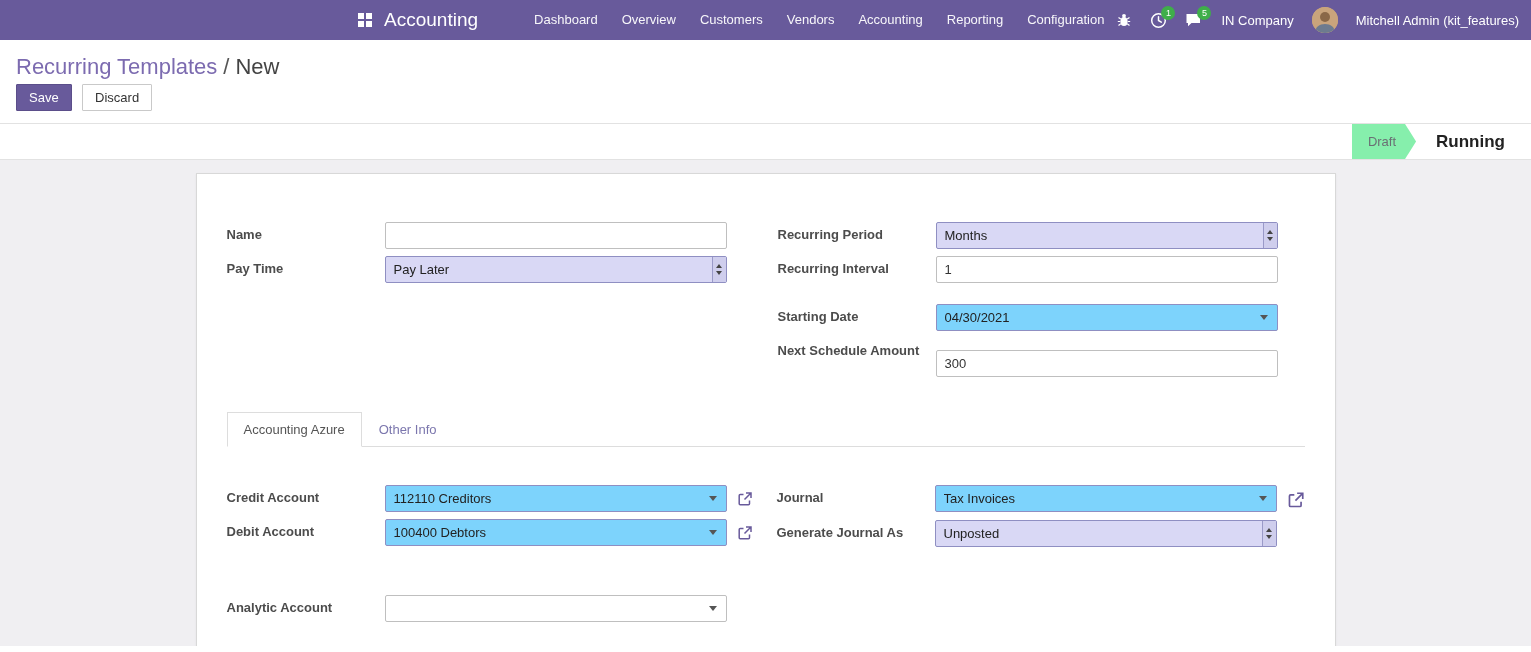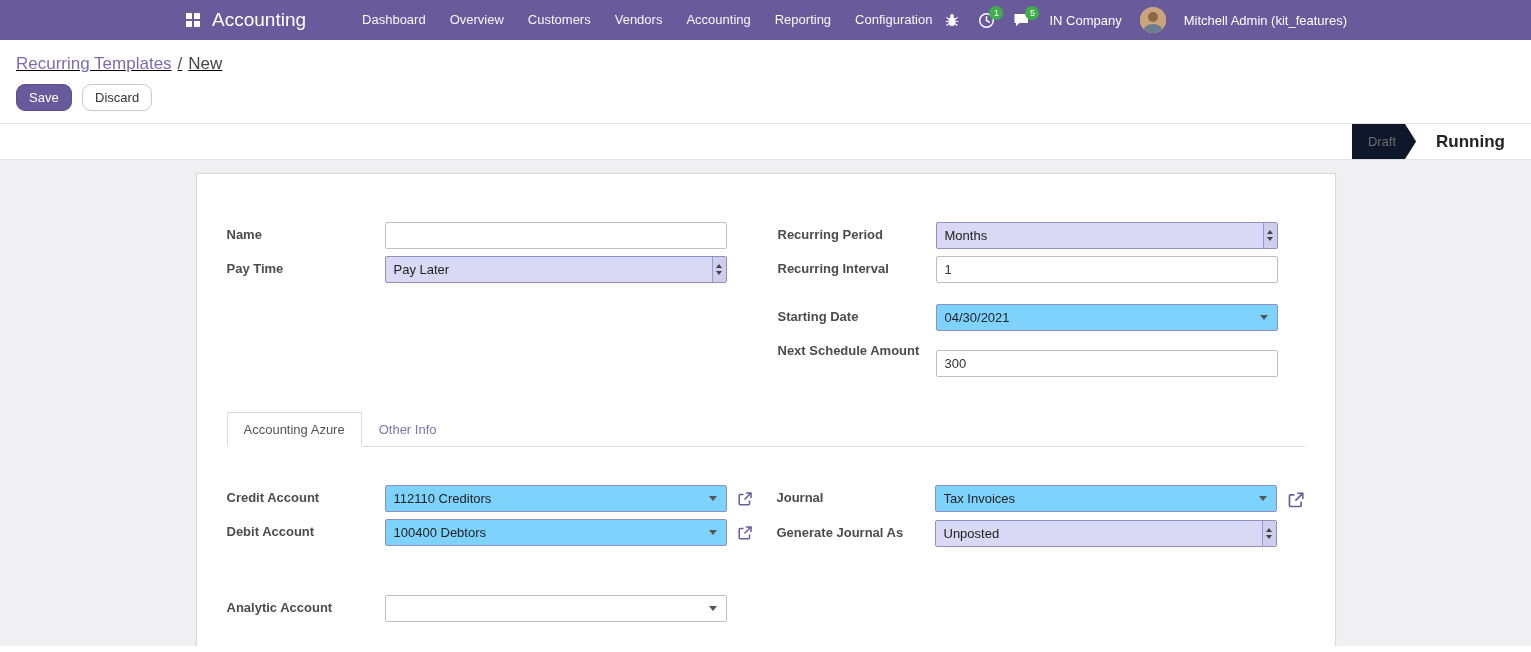--- a/index.html
+++ b/index.html
@@ -1,44 +1,44 @@
 <!DOCTYPE html>
 <html><head>
 <meta charset="utf-8">
 <style>
   * { margin:0; padding:0; box-sizing:border-box; }
   html,body { width:1531px; height:652px; overflow:hidden; font-family:"Liberation Sans",sans-serif; background:#fff; }
 
   
-  .navbar { height:40px; background:#685a9b; display:flex; align-items:center; justify-content:center; padding:0 12px; color:#fff; }
+  .navbar { height:40px; background:#685a9b; display:flex; align-items:center; justify-content:flex-end; padding:0 12px; color:#fff; }
   .nav-left { display:flex; align-items:center; height:100%; }
   .apps-icon { display:grid; grid-template-columns:6px 6px; grid-gap:2px; margin:0 12px 0 2px; cursor:pointer; }
   .apps-icon span { width:6px; height:6px; background:#fff; display:block; }
   .app-name { font-size:19px; font-weight:500; color:#fff; margin-right:44px; cursor:pointer; }
   .nav-menu { display:flex; align-items:center; height:100%; }
   .nav-item { font-size:13px; color:rgba(255,255,255,.95); padding:0 12px; line-height:40px; cursor:pointer; text-decoration:none; }
   .nav-right { display:flex; align-items:center; gap:18px; height:100%; }
   .nav-icon { position:relative; cursor:pointer; display:flex; align-items:center; }
   .badge { position:absolute; top:-6px; right:-8px; min-width:14px; height:14px; border-radius:8px; background:#3fae4a; color:#fff; font-size:9px; line-height:14px; text-align:center; padding:0 3px; }
   .nav-company, .nav-user { font-size:13px; color:#fff; cursor:pointer; text-decoration:none; white-space:nowrap; }
   .avatar { width:26px; height:26px; border-radius:50%; overflow:hidden; background:#caa27a; flex:0 0 26px; cursor:pointer; }
 
   
   .control-panel { background:#fff; padding:14px 16px 12px; }
-  .breadcrumb { font-size:17px; margin-bottom:10px;text-decoration:underline; }
+  .breadcrumb { font-size:22px; margin-bottom:4px; }
   .breadcrumb a { color:#7c6bb0; text-decoration:none; cursor:pointer; }
   .breadcrumb .sep { color:#555; margin:0 6px; }
   .breadcrumb .current { color:#444; }
-  .btn { display:inline-block; font-size:13px; padding:5px 12px; border-radius:9px; cursor:pointer; border:1px solid transparent; }
+  .btn { display:inline-block; font-size:13px; padding:5px 12px; border-radius:1px; cursor:pointer; border:1px solid transparent; }
   .btn-primary { background:#685a9b; border-color:#5b4e8a; color:#fff; margin-right:6px; }
   .btn-default { background:#fff; border-color:#c9c9c9; color:#333; }
 
   
   .statusbar-row { height:37px; background:#fff; border-top:1px solid #e2e2e2; border-bottom:1px solid #e2e2e2; display:flex; justify-content:flex-end; align-items:stretch; padding-right:10px; }
-  .stage-draft { display:flex; align-items:center; background:#0f172a; color:#6a6f74; font-size:13px; padding:0 20px 0 16px; clip-path:polygon(0 0, calc(100% - 11px) 0, 100% 50%, calc(100% - 11px) 100%, 0 100%); cursor:pointer; }
+  .stage-draft { display:flex; align-items:center; background:#86efac; color:#6a6f74; font-size:13px; padding:0 20px 0 16px; clip-path:polygon(0 0, calc(100% - 11px) 0, 100% 50%, calc(100% - 11px) 100%, 0 100%); cursor:pointer; }
   .stage-running { display:flex; align-items:center; font-size:17px; font-weight:700; color:#222; padding:0 16px 0 20px; cursor:pointer; }
 
   
   .content { background:#f0eff2; height:486px; overflow:hidden; }
   .sheet { width:1140px; margin:13px auto 0; background:#fff; border:1px solid #d8d8d8; box-shadow:0 1px 2px rgba(0,0,0,.06); min-height:560px; padding:48px 30px 30px; }
 
   .form-cols { display:flex;gap:24px; }
   .fcol { width:50%; }
   .frow { display:flex; align-items:flex-start; margin-bottom:7px; }
   .flabel { flex:0 0 158px; padding:5px 10px 0 0; font-size:13px; font-weight:700; color:#4c4c4c; line-height:16px; }

